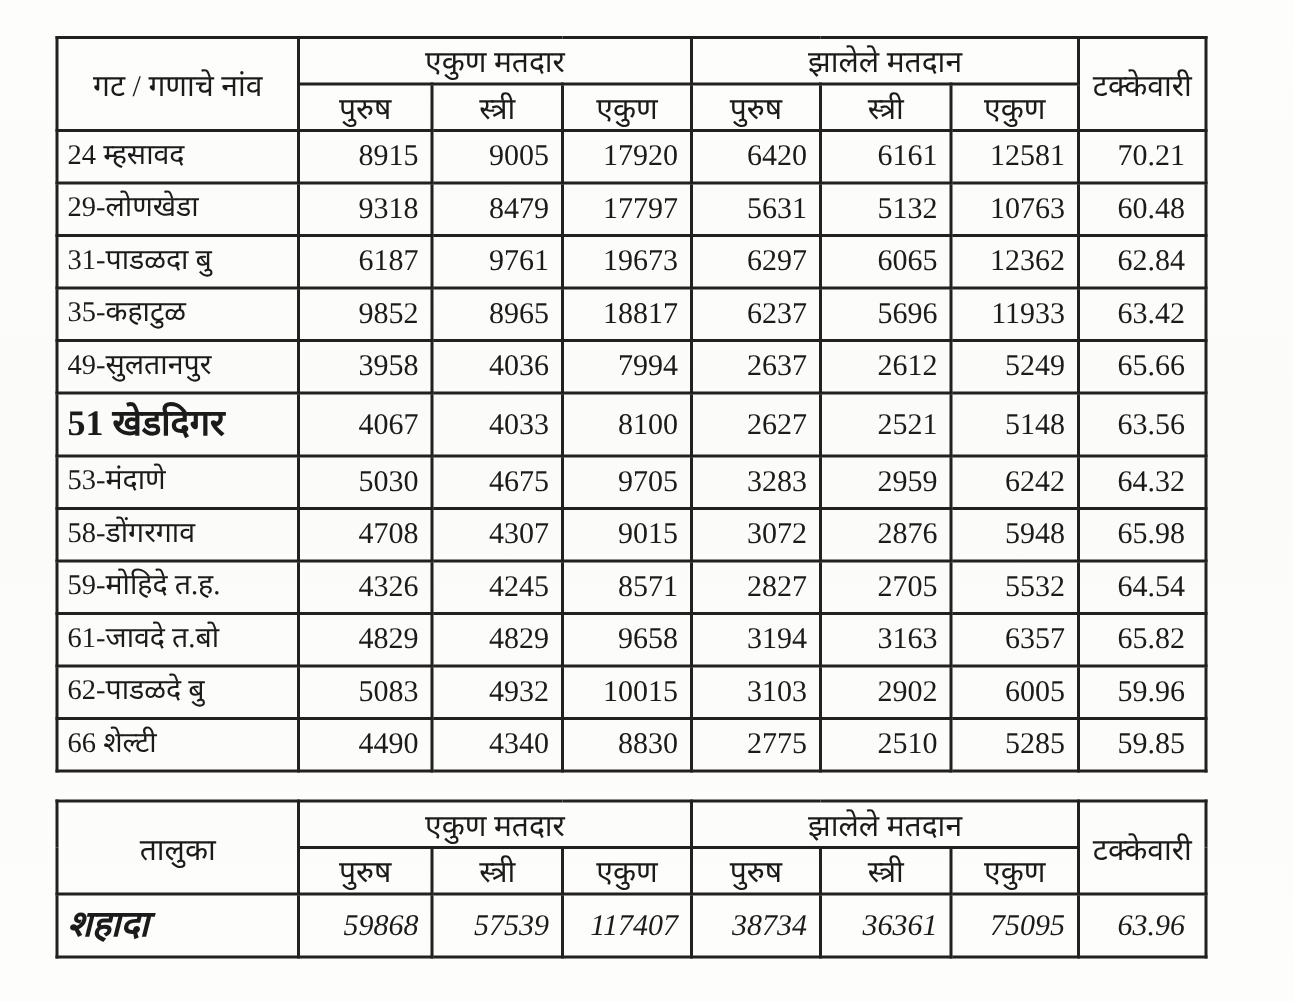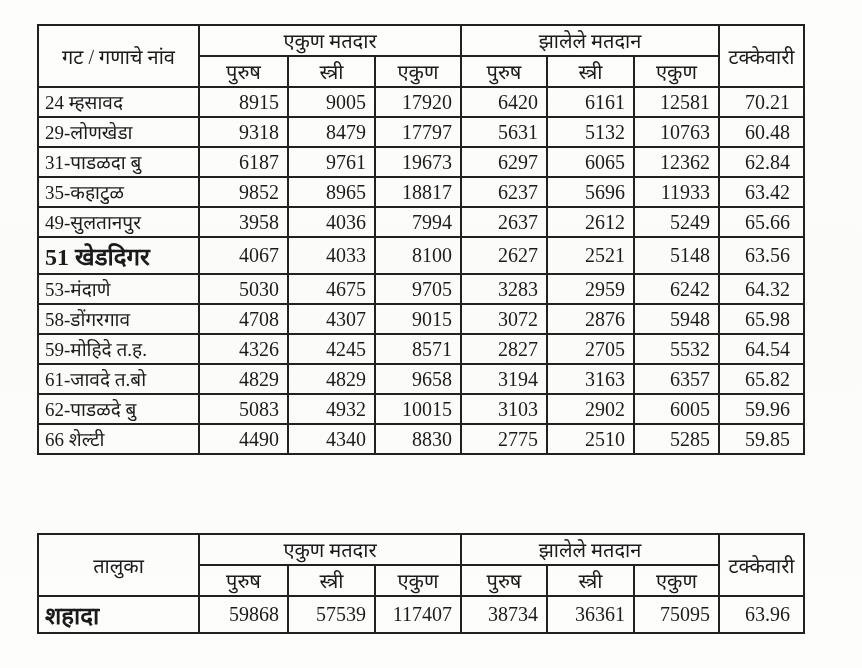--- a/index.html
+++ b/index.html
@@ -36,36 +36,36 @@
     vertical-align: middle;
   }
   .hdr {
     text-align: center;
     font-size: 20px;
     padding: 1px 2px;
   }
   .name {
     text-align: left;
     font-size: 19px;
-    padding: 1px 4px 1px 6px;
+    padding: 1px 4px 6px 6px;
   }
   .num {
     text-align: right;
     font-size: 20px;
     padding: 1px 8px 1px 2px;
   }
   .pct {
     text-align: right;
     font-size: 20px;
     padding: 1px 13px 1px 6px;
   }
   tr.hrow1 { height: 21px; }
   tr.hrow2 { height: 30px; }
   #table1 tr.drow { height: 30px; }
-  #table2 tr.drow { height: 23px; }
+  #table2 tr.drow { height: 23px; font-style: italic; }
   tr.bold-row .name { font-weight: bold; font-size: 24px; }
 </style>
 </head>
 <body>
 
 <div class="page">
 
   <table id="table1" class="doc-table">
     <colgroup>
       <col style="width:161px">

